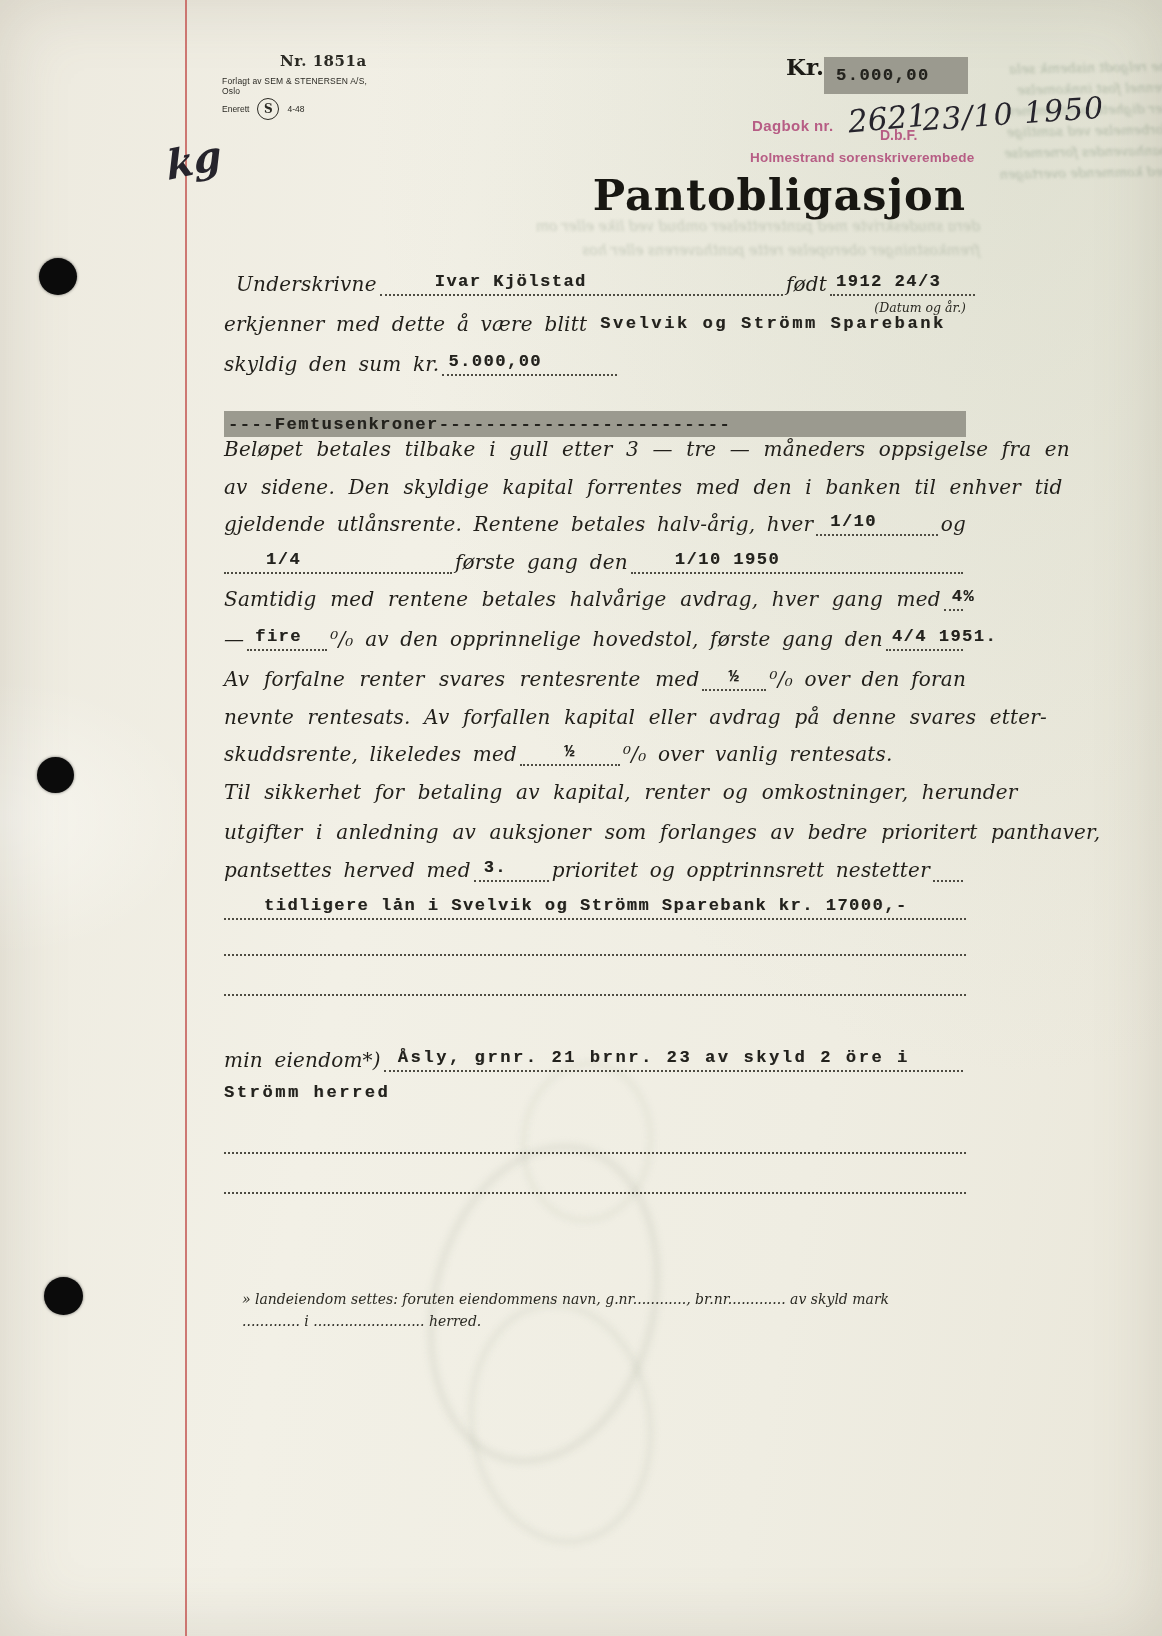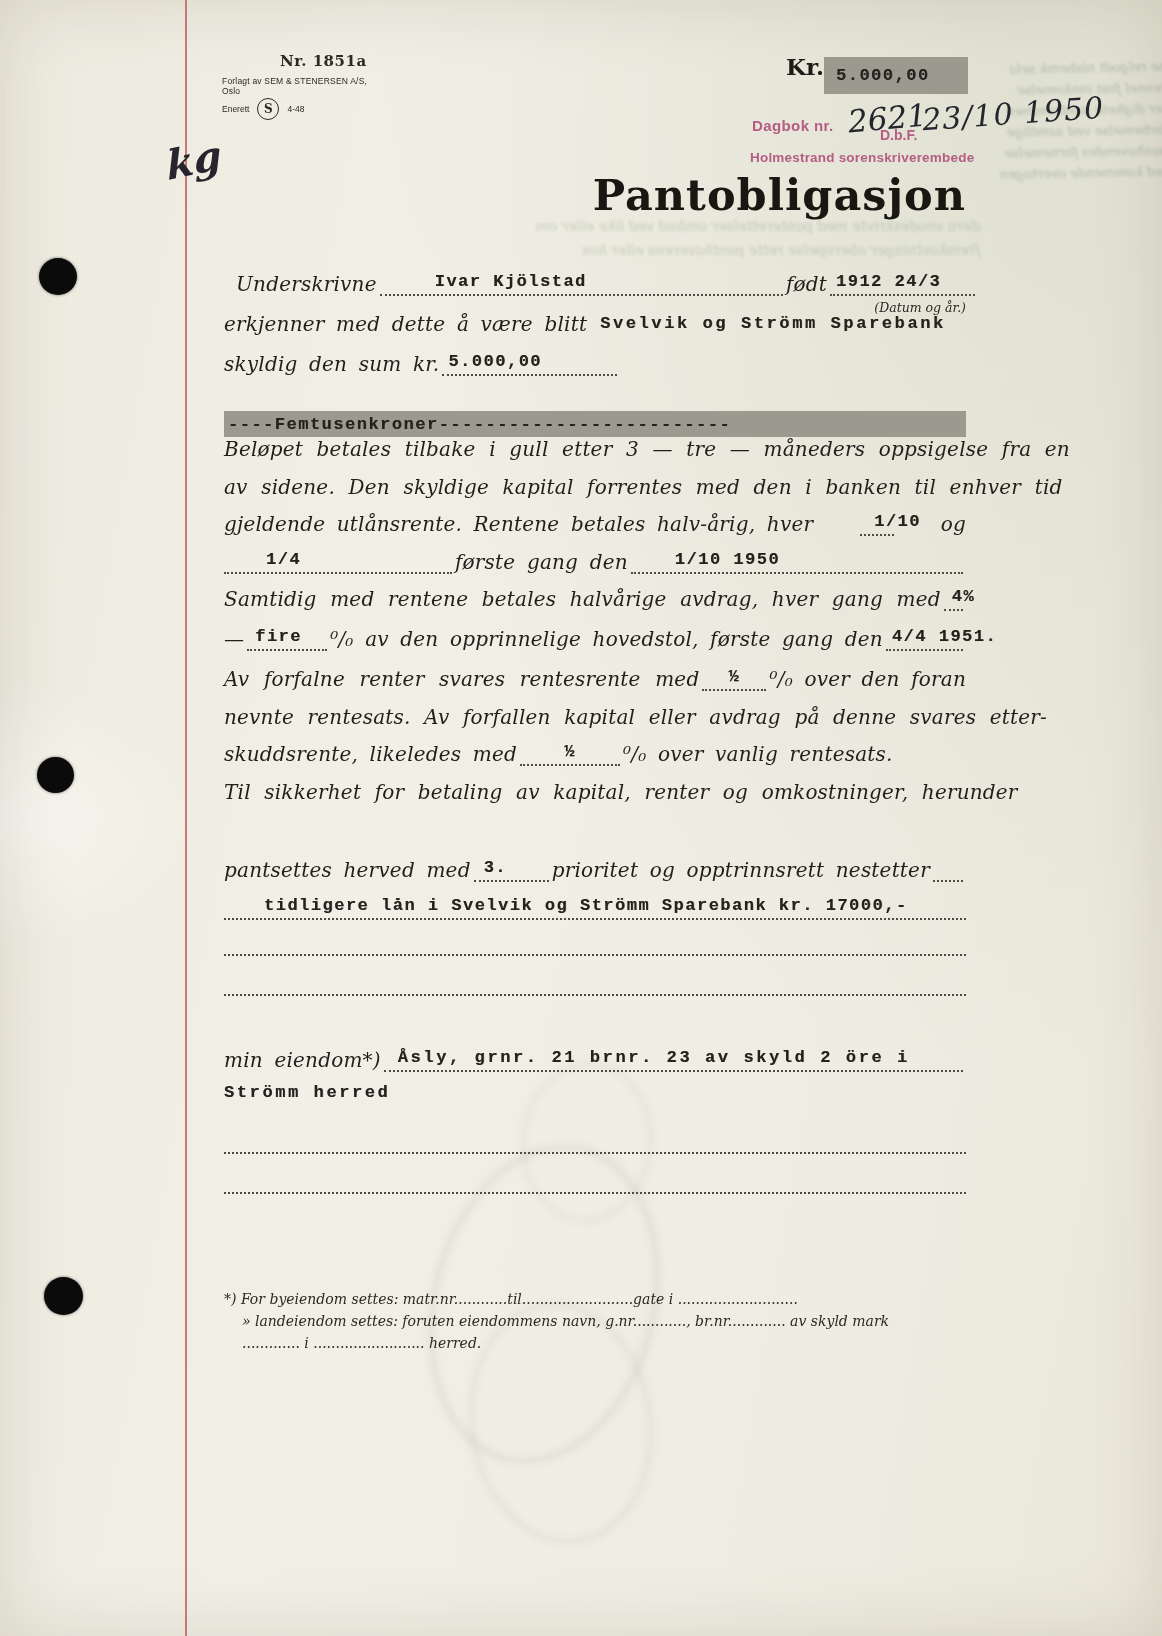--- a/index.html
+++ b/index.html
@@ -146,21 +146,21 @@
   <div class="bar">
     <span class="typed" style="font-size:17px;">----Femtusenkroner-------------------------</span>
   </div>
 
   <div class="row" style="top:437px;">
     <span class="p just">Beløpet betales tilbake i gull etter 3 — tre — måneders oppsigelse fra en</span>
   </div>
   <div class="row" style="top:475px;">
     <span class="p just">av sidene. Den skyldige kapital forrentes med den i banken til enhver tid</span>
   </div>
-  <div class="row" style="top:512px;gap:44px;">
+  <div class="row" style="top:512px;">
     <span class="p">gjeldende utlånsrente. Rentene betales halv-årig, hver</span>
     <span class="fill grow">
       <span class="typed" style="left:14px;">1/10</span>
     </span>
     <span class="p">og</span>
   </div>
   <div class="row" style="top:550px;">
     <span class="fill" style="width:228px;margin-left:0;">
       <span class="typed" style="left:42px;">1/4</span>
     </span>
@@ -198,20 +198,23 @@
   <div class="row" style="top:742px;">
     <span class="p">skuddsrente, likeledes med</span>
     <span class="fill" style="width:100px;">
       <span class="typed center">½</span>
     </span>
     <span class="p">⁰/₀ over vanlig rentesats.</span>
   </div>
   <div class="row" style="top:780px;">
     <span class="p just">Til sikkerhet for betaling av kapital, renter og omkostninger, herunder</span>
   </div>
+  <div class="row" style="top:820px;">
+    <span class="p just">utgifter i anledning av auksjoner som forlanges av bedre prioritert panthaver,</span>
+  </div>
   <div class="row" style="top:858px;">
     <span class="p">pantsettes herved med</span>
     <span class="fill" style="width:75px;">
       <span class="typed" style="left:10px;">3.</span>
     </span>
     <span class="p">prioritet og opptrinnsrett nestetter</span>
     <span class="fill grow"></span>
   </div>
 
   <div class="row" style="top:894px;">
@@ -228,18 +231,17 @@
       <span class="typed sp-wide" style="left:14px;">Åsly, grnr. 21 brnr. 23 av skyld 2 öre i</span>
     </span>
   </div>
   <div class="row" style="top:1083px;">
     <span class="typed sp-wide">Strömm herred</span>
   </div>
   <div class="dotrow" style="top:1128px;"></div>
   <div class="dotrow" style="top:1168px;"></div>
 
   <div class="footnote">
-    <div class="fl">*) For byeiendom settes: matr.nr............til.........................gate i  ...........................</div>
     <div class="fl ind">» landeiendom settes: foruten eiendommens navn, g.nr............, br.nr............. av skyld mark</div>
     <div class="fl ind">............. i ......................... herred.</div>
   </div>
 
 </div>
 
 </body></html>

